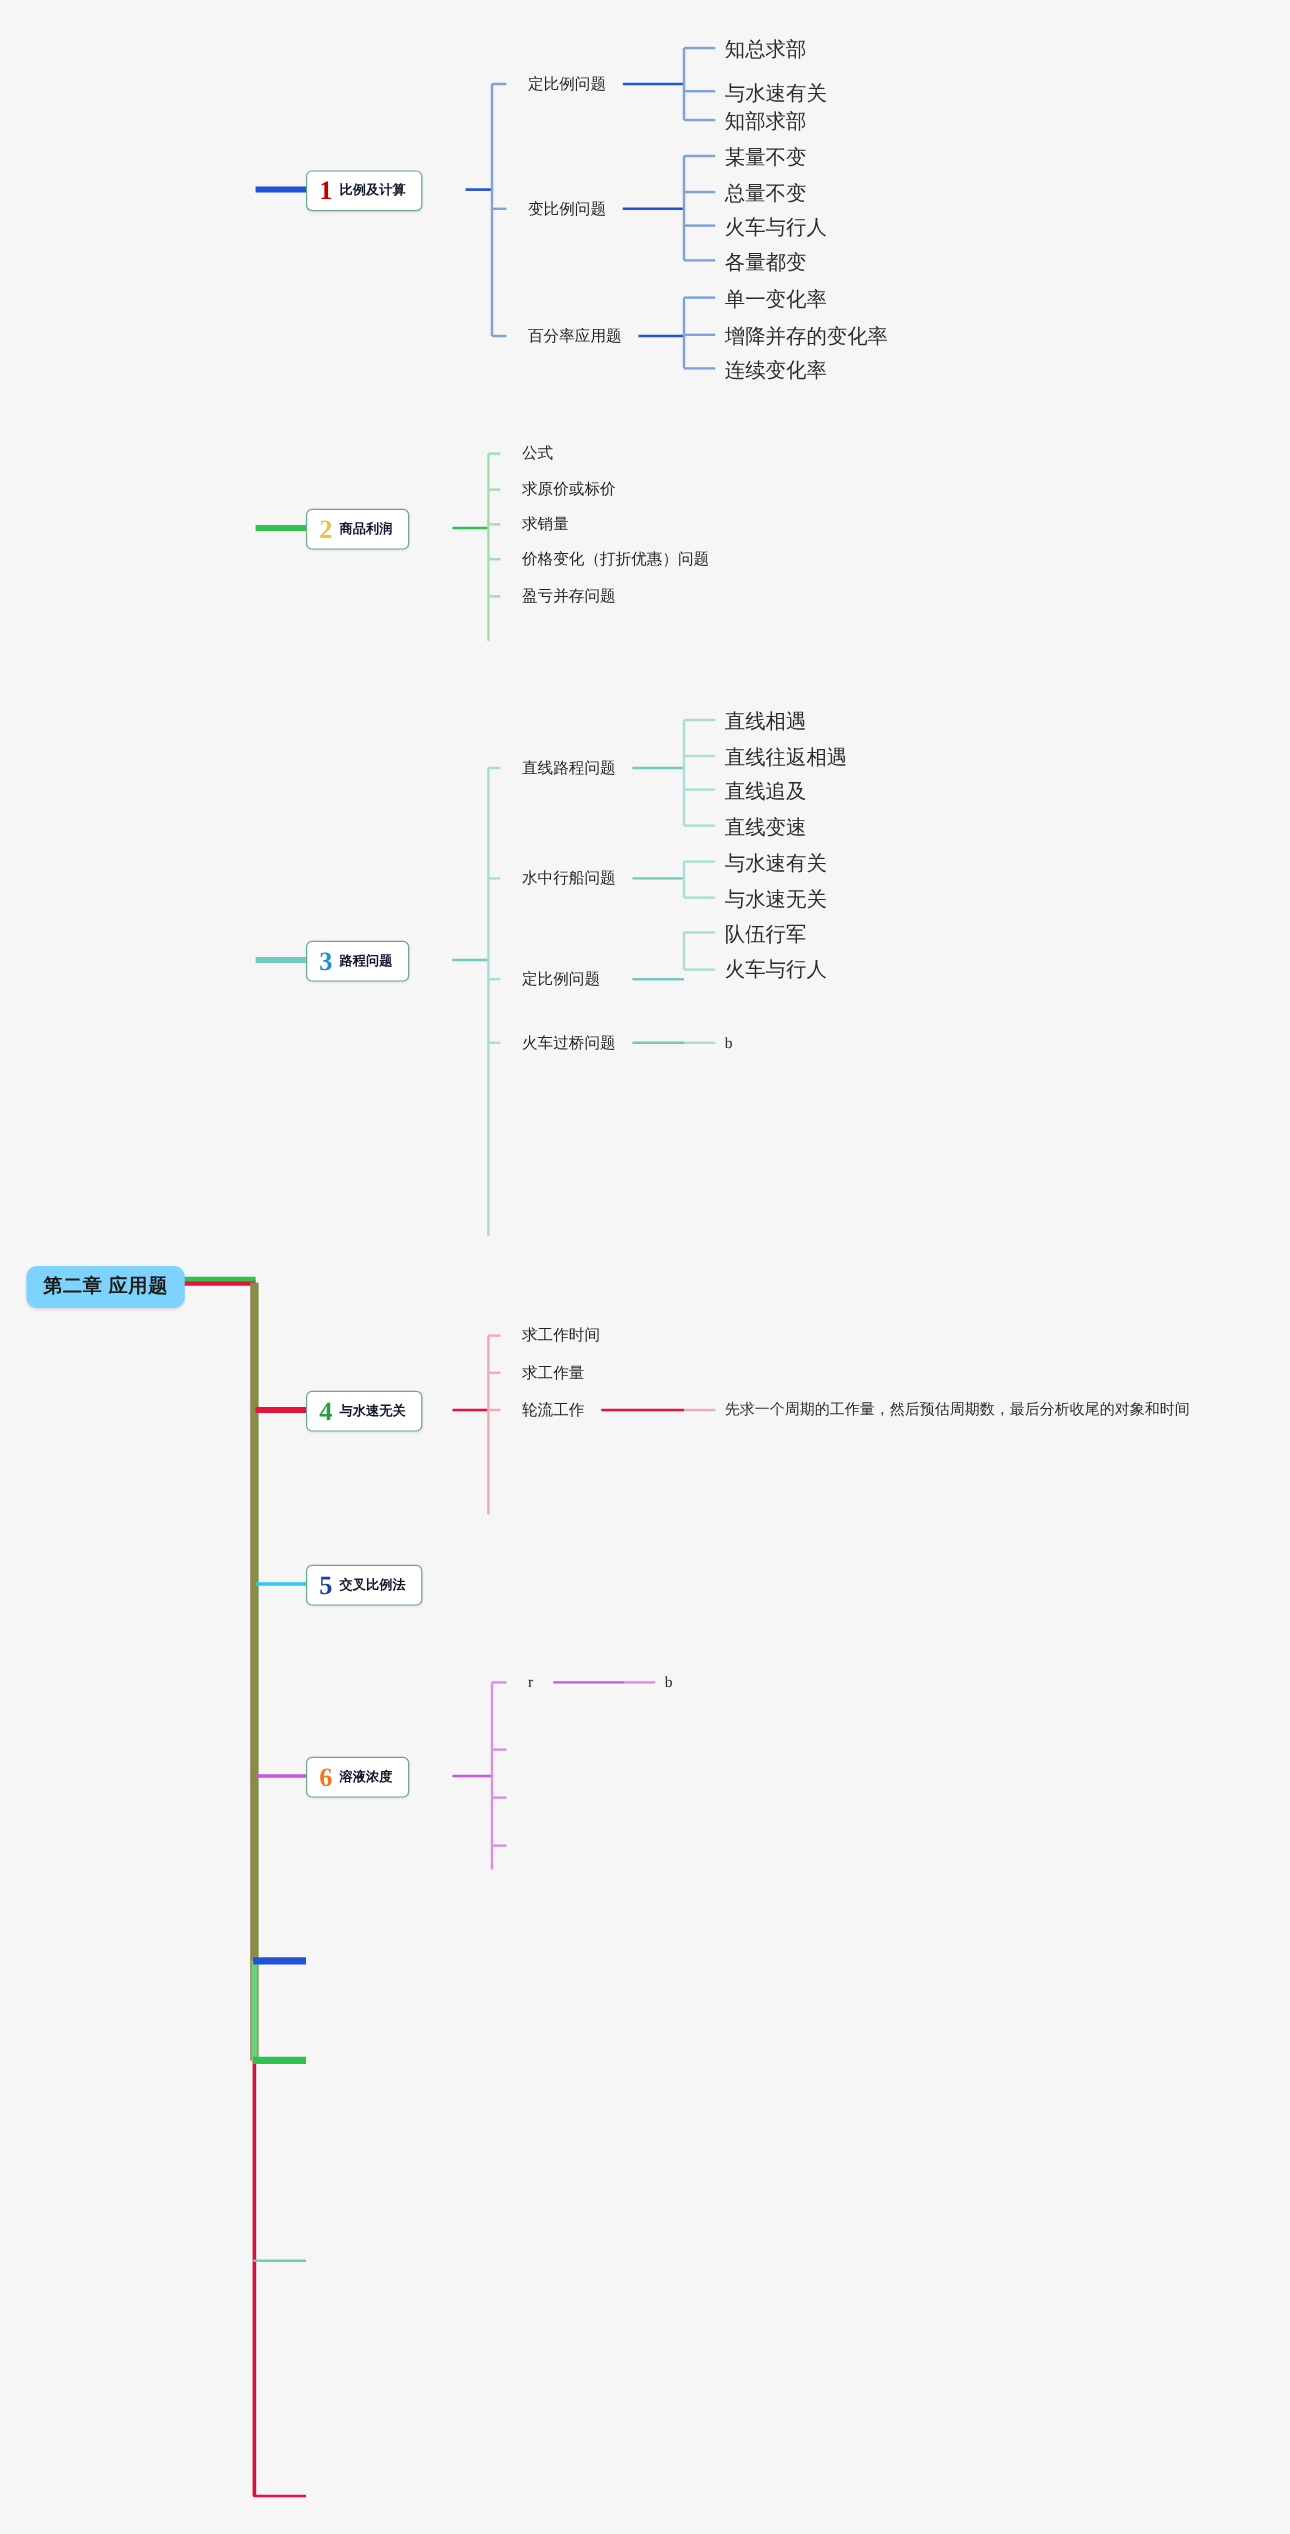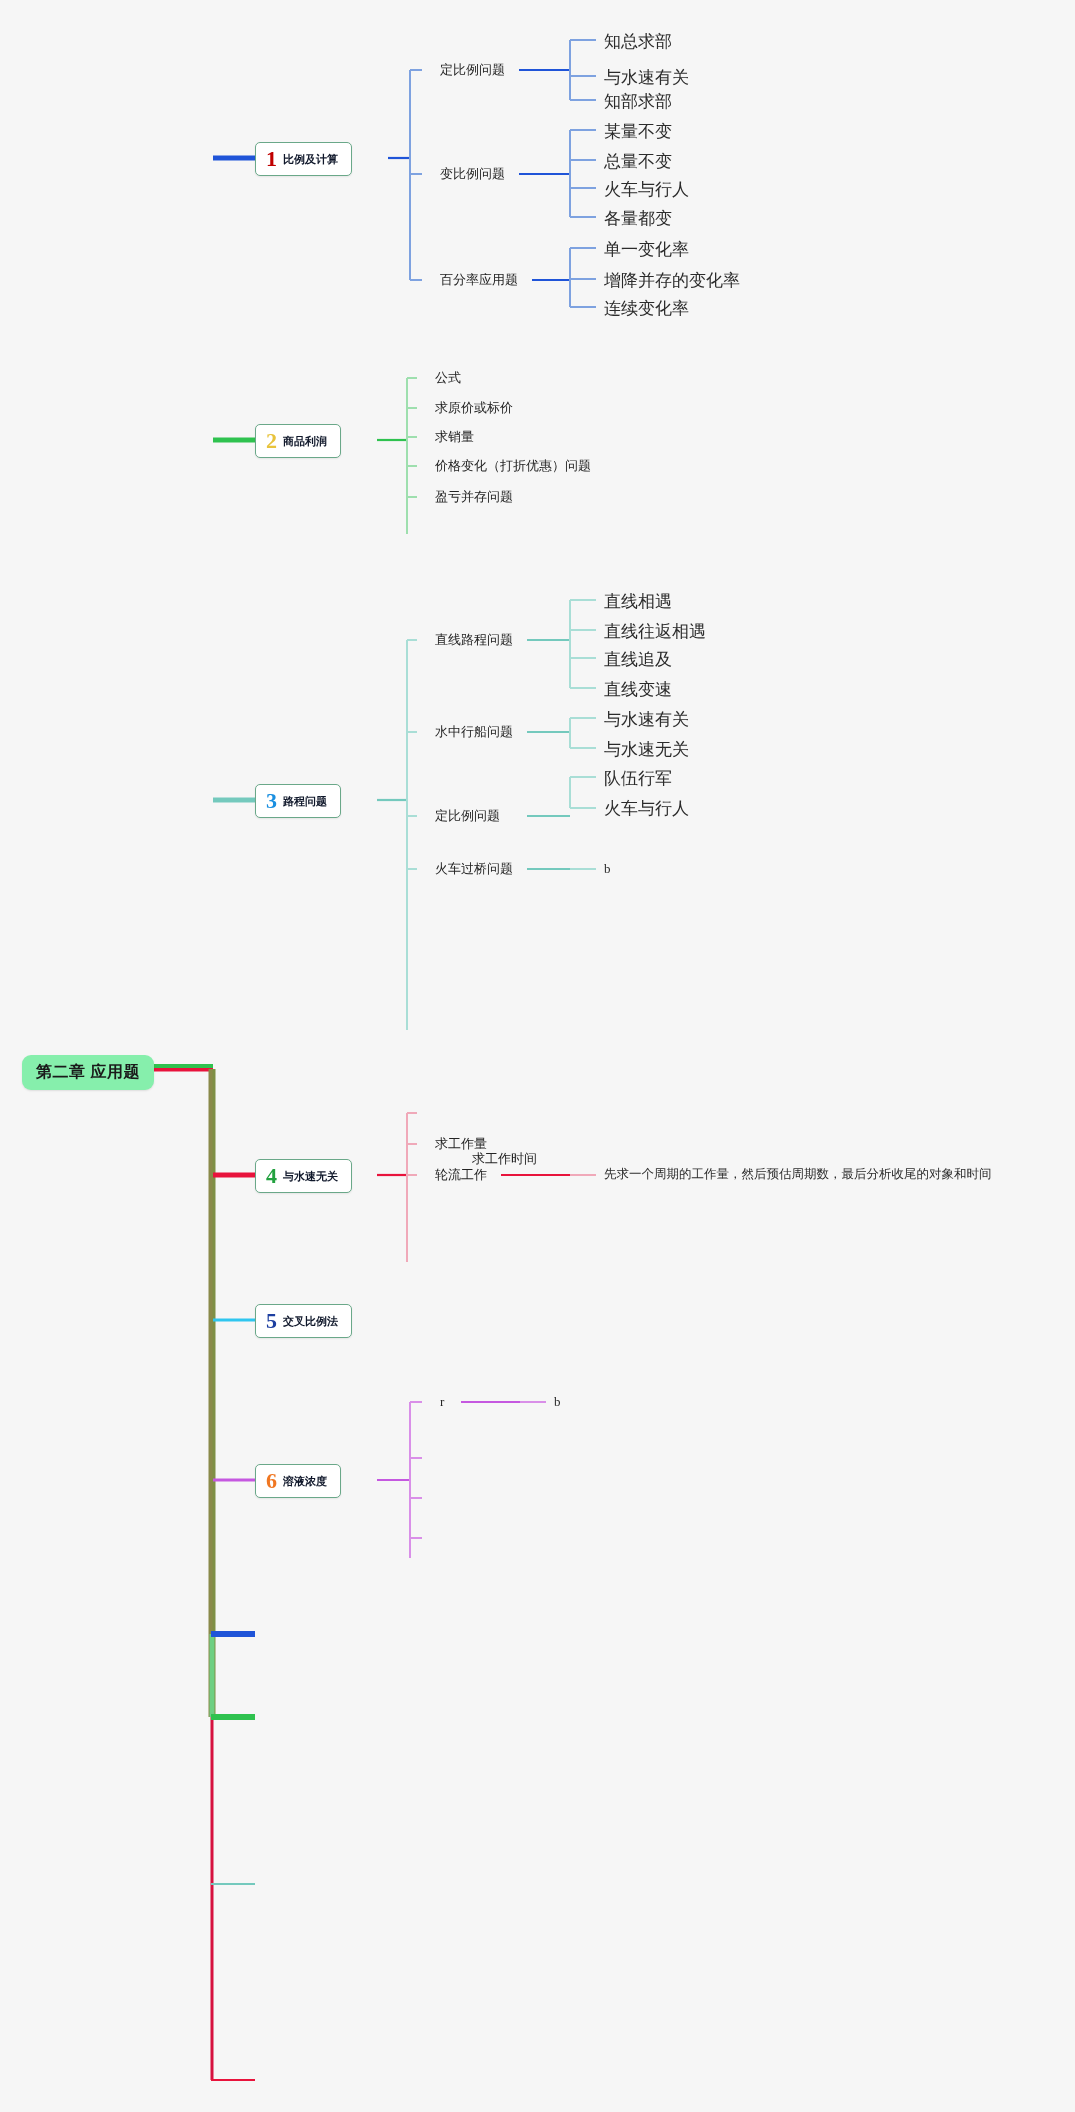--- a/index.html
+++ b/index.html
@@ -203,29 +203,29 @@
       <div class="txt-node lvl3" style="left: 604px; top: 741px;">与水速无关</div>
       <div class="txt-node" style="left: 435px; top: 809px;">定比例问题</div>
       <div class="txt-node lvl3" style="left: 604px; top: 770px;">队伍行军</div>
       <div class="txt-node lvl3" style="left: 604px; top: 801px; font-family: Liberation Mono, monospace;">火车与行人</div>
       <div class="txt-node" style="left: 435px; top: 862px;">火车过桥问题</div>
       <div class="txt-node lvl3 mono" style="left: 604px; top: 862px;">b</div>
       <div class="main-node" style="left: 255px; top: 1159px;">
         <span class="num" style="color: rgb(34, 161, 63);">4</span>
         <span class="lbl">与水速无关</span>
       </div>
-      <div class="txt-node" style="left: 435px; top: 1152px; margin-left: 37px;">求工作时间</div>
+      <div class="txt-node" style="left: 435px; top: 1106px;">求工作时间</div>
       <div class="txt-node" style="left: 435px; top: 1137px;">求工作量</div>
       <div class="txt-node" style="left: 435px; top: 1168px;">轮流工作</div>
       <div class="txt-node lvl3 note" style="left: 604px; top: 1168px;">先求一个周期的工作量，然后预估周期数，最后分析收尾的对象和时间</div>
       <div class="main-node" style="left: 255px; top: 1304px;">
         <span class="num" style="color: rgb(29, 63, 160);">5</span>
         <span class="lbl">交叉比例法</span>
       </div>
       <div class="main-node" style="left: 255px; top: 1464px;">
         <span class="num" style="color: rgb(240, 119, 34);">6</span>
         <span class="lbl">溶液浓度</span>
       </div>
       <div class="txt-node mono" style="left: 440px; top: 1395px;">r</div>
       <div class="txt-node lvl3 mono" style="left: 554px; top: 1395px;">b</div>
-      <div class="root-node" style="left: 22px; top: 1055px; background: #86efac;">第二章 应用题</div>
+      <div class="root-node" style="left: 22px; top: 1055px; background: #7dd3fc;">第二章 应用题</div>
     </div>
 </div>
 
 </body></html>

